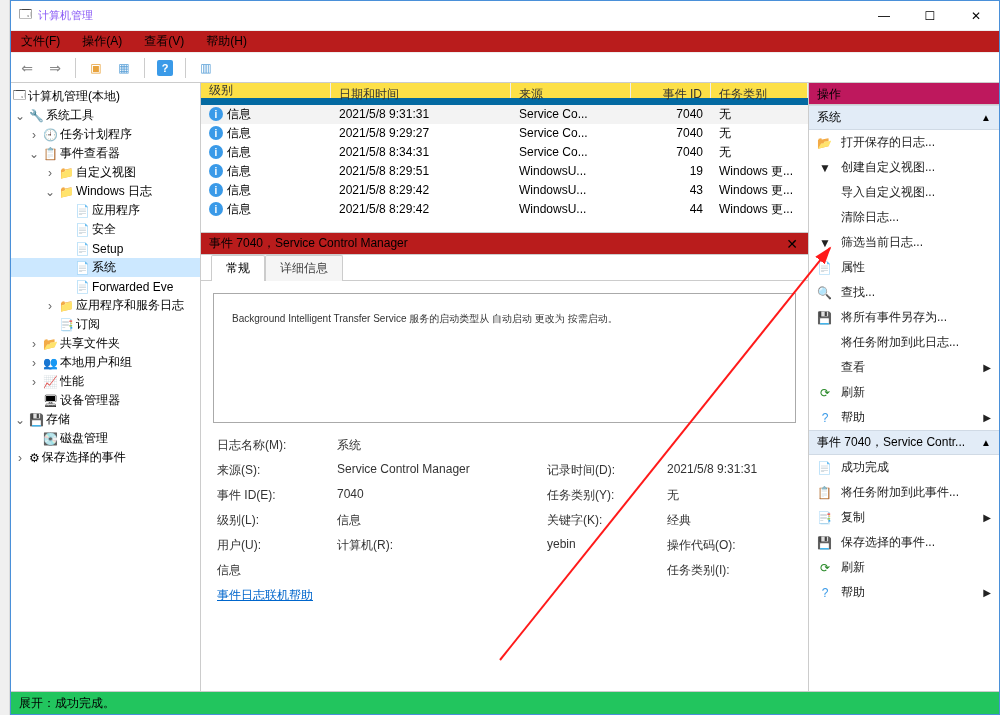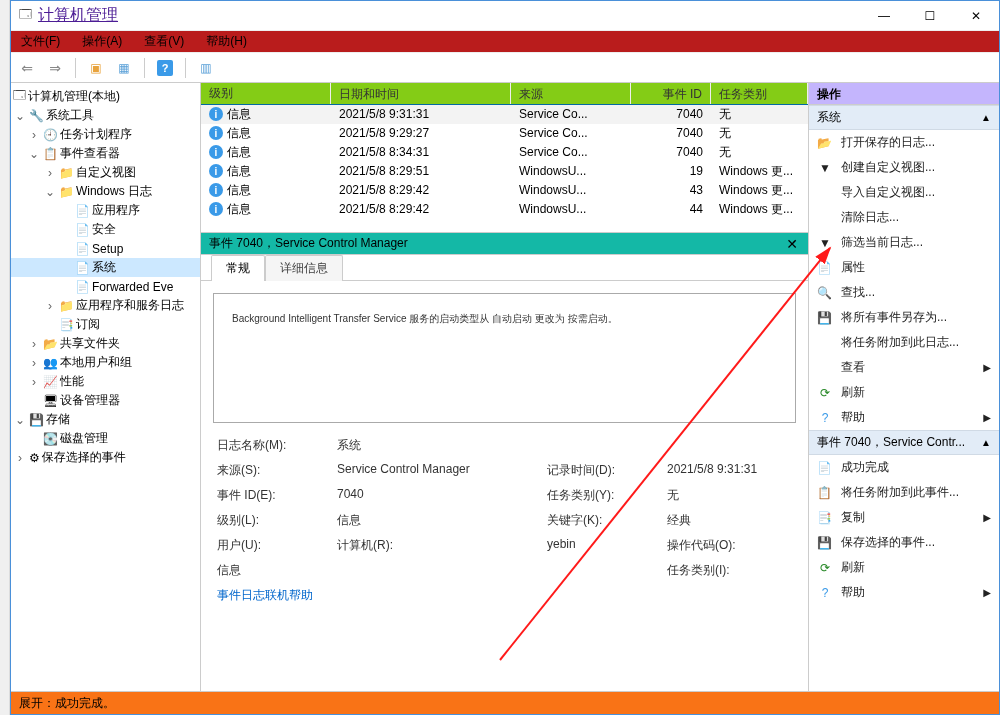--- a/index.html
+++ b/index.html
@@ -1,67 +1,67 @@
 <!DOCTYPE html>
 <html><head>
 <meta charset="utf-8">
 <style>
 * { box-sizing: border-box; margin: 0; padding: 0; font-family: "Microsoft YaHei", "Segoe UI", sans-serif; }
 body { font-size: 12px; background: #fff; color: #000; overflow: hidden; width: 1000px; height: 715px; position: relative; }
 .left-strip { position:absolute; left:0; top:0; width:10px; height:715px; background:#f0f0f0; border-right:1px solid #ddd; }
 .window { position:absolute; left:10px; top:0; width:990px; height:715px; border:1px solid #4a90d9; display:flex; flex-direction:column; }
 .titlebar { height:30px; background:#fff; display:flex; align-items:center; padding:0 0 0 8px; border-bottom:1px solid #eee;}
-.titlebar .title { flex:1; font-size:16px; color:#4c1d95;text-decoration:underline;}
+.titlebar .title { flex:1; font-size:11px; color:#8b5cf6;}
 .win-buttons { display:flex; height:100%;}
 .win-buttons div { width:46px; display:flex; align-items:center; justify-content:center; color:#000;}
 .menubar { height:22px; display:flex; align-items:center; padding:0 6px; gap:14px; border-bottom:1px solid #eee; background:#b91c1c; font-size:12px;}
 .menubar span { padding:2px 4px;}
 .toolbar { height:30px; display:flex; align-items:center; padding:0 4px; gap:4px; border-bottom:1px solid #ccc; background:#fff;}
 .tbtn { width:24px; height:24px; display:flex; align-items:center; justify-content:center; border:1px solid transparent; border-radius:2px;}
 .sep { width:1px; height:20px; background:#ccc; margin:0 4px;}
 .arrow-icon { font-size:14px; color:#888;}
 .main { flex:1; display:flex; min-height:0; border-bottom:1px solid #ccc;}
 .tree { width:190px; border-right:1px solid #ccc; overflow:auto; padding:4px 0; font-size:12px;}
 .tree-row { display:flex; align-items:center; height:19px; padding-left:4px; white-space:nowrap; gap:2px;}
 .tree-row.selected { background:#cce8ff;}
 .twisty { width:14px; text-align:center; color:#666; cursor:default;}
 .indent0 { padding-left:2px;} .indent1 { padding-left:16px;} .indent2 { padding-left:32px;} .indent3 { padding-left:48px;}
 .center { flex:1; display:flex; flex-direction:column; min-width:0; border-right:1px solid #ccc;}
-.grid-header { height:22px; display:flex; border-bottom:1px solid #0369a1; background:#84cc16;}
+.grid-header { height:22px; display:flex; border-bottom:7px solid #0369a1; background:#fde047;}
 .grid-header div { border-right:1px solid #eee; padding:3px 8px; color:#333; font-size:12px;}
 .grid-body { height:128px; overflow:auto; border-bottom:1px solid #ccc;}
 .grid-row { display:flex; height:19px; align-items:center; border-bottom:1px solid transparent; font-size:12px;}
 .grid-row.sel { background:#f3f3f3;}
 .grid-row div { padding:0 8px; white-space:nowrap; overflow:hidden; text-overflow:ellipsis;}
 .col-level { width:130px; display:flex; align-items:center; gap:4px;}
 .col-date { width:180px;}
 .col-source { width:120px;}
 .col-evid { width:80px; text-align:right;}
 .col-task { flex:1;}
 .info-icon { width:14px; height:14px; border-radius:50%; background:#3a9ae8; color:#fff; display:inline-flex; align-items:center; justify-content:center; font-size:10px; font-weight:bold;}
-.detail-title { height:22px; display:flex; align-items:center; justify-content:space-between; padding:0 8px; background:#14b8a6; border-bottom:1px solid #ccc; font-family:SimSun,monospace; font-size:12px;}
+.detail-title { height:22px; display:flex; align-items:center; justify-content:space-between; padding:0 8px; background:#b91c1c; border-bottom:1px solid #ccc; font-family:SimSun,monospace; font-size:12px;}
 .detail-title .close-x { width:16px; height:16px; display:flex; align-items:center; justify-content:center; font-size:14px;}
 .tabs { height:26px; display:flex; align-items:flex-end; padding:0 10px; gap:0; border-bottom:1px solid #ccc; background:#fff;}
 .tab { padding:4px 14px; border:1px solid #ccc; border-bottom:none; background:#fff; font-size:12px; position:relative; top:1px; border-radius:2px 2px 0 0;}
 .tab.active { background:#fff; z-index:2;margin-top:11px;}
 .tab:not(.active) { background:#f5f5f5; color:#404040;}
 .detail-body { flex:1; padding:12px; overflow:auto; display:flex; flex-direction:column; gap:8px;}
 .desc-box { border:1px solid #aaa; padding:18px; height:130px; background:#fff; font-size:10px; color:#333;}
 .prop-grid { display:grid; grid-template-columns:110px 200px 110px 160px; row-gap:8px; column-gap:10px; font-size:12px; padding:6px 4px;}
 .prop-grid .label { color:#333;}
 .prop-grid .val { color:#333;}
-.prop-grid .link { color:#0066cc; }
+.prop-grid .link { color:#0066cc; text-decoration:underline;}
 .right { width:190px; display:flex; flex-direction:column; overflow:auto;}
-.right .hdr { height:22px; background:#c4b5fd; border-bottom:1px solid #ccc; padding:3px 8px; font-size:12px; font-weight:bold;}
+.right .hdr { height:22px; background:#be185d; border-bottom:1px solid #ccc; padding:3px 8px; font-size:12px; font-weight:normal;}
 .right .cat { background:#e2ecf7; padding:3px 8px; font-size:12px; display:flex; justify-content:space-between; align-items:center; border-bottom:1px solid #d0dae5; border-top:1px solid #d0dae5;}
 .right .cat .caret { font-size:10px;}
 .right .item { display:flex; align-items:center; gap:8px; padding:4px 8px; font-size:12px; color:#222;}
 .right .item .arrow-r { margin-left:auto; font-size:10px;}
 .action-icon { width:16px; height:16px; display:inline-flex; align-items:center; justify-content:center; font-size:12px;}
-.statusbar { height:22px; display:flex; align-items:center; padding:0 8px; font-size:12px; background:#f97316;}
+.statusbar { height:22px; display:flex; align-items:center; padding:0 8px; font-size:12px; background:#22c55e;}
 svg.annotation { position:absolute; pointer-events:none; left:0; top:0;}
 </style>
 </head>
 <body>
 
 <div class="left-strip"></div>
 <div class="window">
 
   <div class="titlebar">
     <span style="margin-right:6px;">🗔</span>

